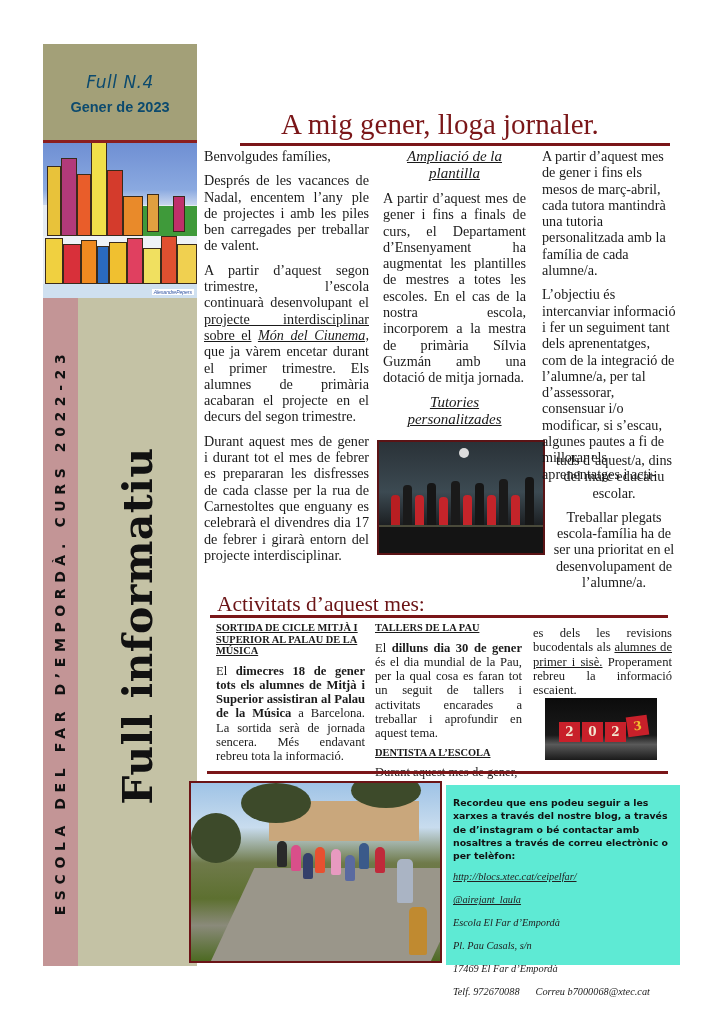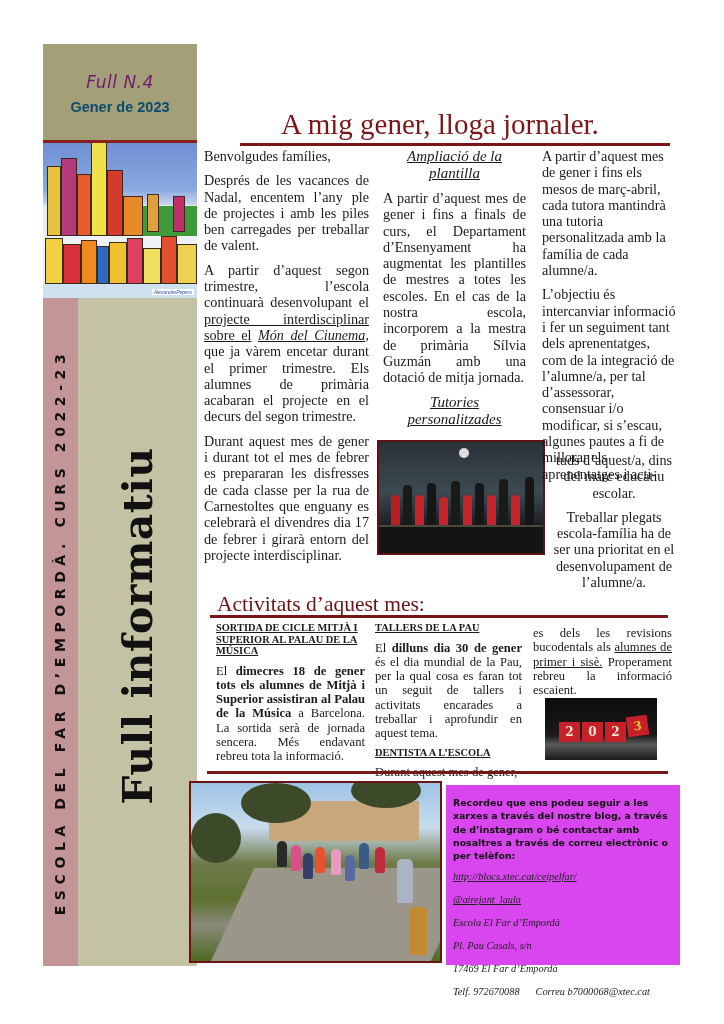--- a/index.html
+++ b/index.html
@@ -2,21 +2,21 @@
 <html><head>
 <meta charset="utf-8">
 <style>
   html, body { margin:0; padding:0; background:#ffffff; }
   body { width:724px; height:1024px; position:relative; overflow:hidden;
          font-family:"Liberation Serif", serif; color:#1a1a1a; }
   .abs { position:absolute; }
 
   
   .hdr-box { left:43px; top:44px; width:154px; height:99px; background:#a3a078; border-bottom:3px solid #8b1e1e; box-sizing:border-box; }
-  .hdr-issue { position:absolute; left:0; right:0; top:28px; text-align:center; font-family:"DejaVu Sans", sans-serif; font-size:17px; color:#701a75; font-style:italic; letter-spacing:0.5px; }
+  .hdr-issue { position:absolute; left:0; right:0; top:28px; text-align:center; font-family:"DejaVu Sans", sans-serif; font-size:17px; color:#0c4a6e; font-style:italic; letter-spacing:0.5px; }
   .hdr-date { position:absolute; left:0; right:0; top:55px; text-align:center; font-family:"Liberation Sans", sans-serif; font-weight:bold; font-size:14.5px; color:#0c4a6e; }
 
   .painting { left:43px; top:143px; width:154px; height:155px; overflow:hidden;
     background:
       radial-gradient(circle at 20% 15%, #8fb6e8 0 2px, transparent 3px),
       linear-gradient(180deg, #6f8fd3 0%, #8aa9e0 30%, #c9d6ee 40%, transparent 40%),
       #e6ecf3; }
   .painting .house { position:absolute; bottom:0; border:1px solid #3a2a1a; box-sizing:border-box; }
   .painting .snow { position:absolute; left:0; right:0; height:14px; background:#eef2f7; }
   .painting .credit { position:absolute; right:3px; bottom:3px; background:#fff; color:#2a4fa0; font-family:"Liberation Sans", sans-serif; font-size:5px; font-style:italic; padding:0 2px; }
@@ -68,21 +68,21 @@
 
   .rule.bottom { left:207px; top:771px; width:461px; height:3px; }
 
   .photo-walk { left:189px; top:781px; width:253px; height:182px; border:2px solid #6b1416; box-sizing:border-box; overflow:hidden;
     background: linear-gradient(180deg, #9fc3e6 0%, #c8dcee 25%, #6f7a4a 45%, #5d7030 65%, #8a8a7a 80%, #4d6a22 100%); }
   .photo-walk .bldg { position:absolute; left:78px; top:18px; width:150px; height:40px; background:#c9a77c; }
   .photo-walk .tree { position:absolute; border-radius:50%; background:#3d4a2a; }
   .photo-walk .path { position:absolute; left:40px; top:85px; width:220px; height:100px; background:#9a968a; transform:skewX(-25deg); }
   .photo-walk .kid { position:absolute; width:10px; height:26px; border-radius:5px 5px 2px 2px; }
 
-  .contact { left:446px; top:785px; width:234px; height:180px; background:#d946ef; box-sizing:border-box; padding:11px 8px 0 7px; }
+  .contact { left:446px; top:785px; width:234px; height:180px; background:#5eead4; box-sizing:border-box; padding:11px 8px 0 7px; }
   .contact .intro { font-family:"DejaVu Sans", sans-serif; font-weight:bold; font-size:9.4px; line-height:13.3px; color:#111; margin:0 0 9px 0; }
   .contact .line { font-style:italic; font-size:10.3px; line-height:12px; margin:0 0 11px 0; color:#222; }
   .contact .line.link { text-decoration:underline; }
   .contact .gap { display:inline-block; width:16px; }
 </style>
 </head>
 <body>
 
 <div class="abs hdr-box">
   <div class="hdr-issue">Full N.4</div>

